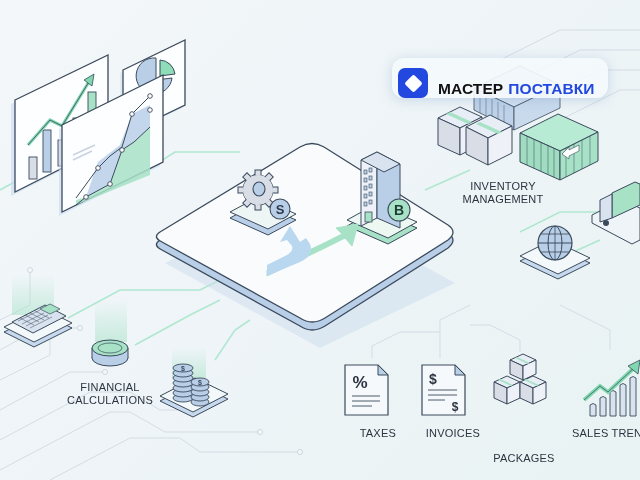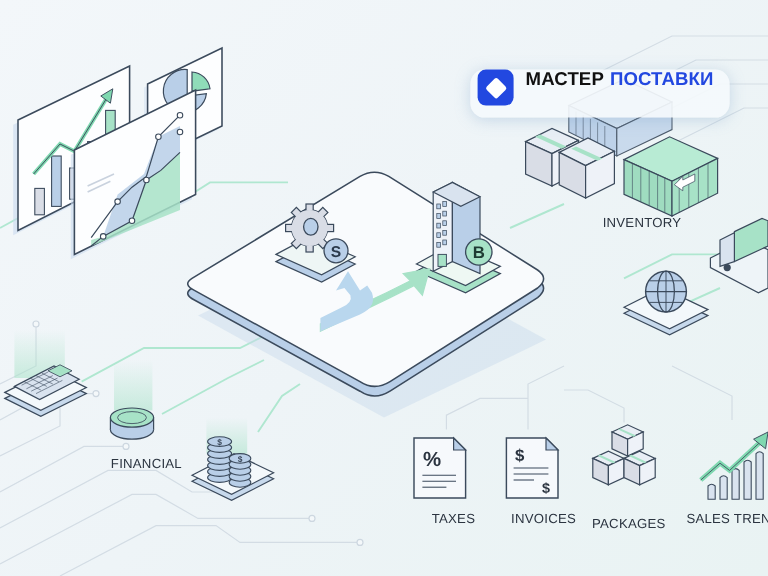--- a/index.html
+++ b/index.html
@@ -11,21 +11,21 @@
   .layer { position: absolute; left: 0; top: 0; width: 640px; height: 480px; }
   .label {
     position: absolute; font-family: "Liberation Sans", sans-serif;
     font-size: 11px; color: #2b3440; text-align: center; letter-spacing: 0.2px;
     line-height: 13px; text-transform: uppercase;
   }
   .brand {
     position: absolute; left: 392px; top: 58px; width: 216px; height: 40px;
     background: rgba(244,248,252,0.92); border-radius: 12px;
     box-shadow: 0 2px 12px rgba(120,160,200,0.35);
-    display: flex; align-items: flex-start;
+    display: flex; align-items: flex-end;
   }
   .brand-logo {
     width: 30px; height: 30px; margin-left: 6px; background: #2248e0; border-radius: 7px;
     display: flex; align-items: center; justify-content: center;
   }
   .brand-logo i {
     display: block; width: 13px; height: 13px; background: #fff; transform: rotate(45deg); border-radius: 2px;
   }
   .brand-text { margin-left: 10px; font-weight: bold; font-size: 15.5px; letter-spacing: 0.1px; }
   .brand-a { color: #111; }
@@ -348,22 +348,24 @@
 
 <div class="brand">
   <div class="brand-logo">
       <i></i>
     </div>
   <div class="brand-text">
     <span class="brand-a">МАСТЕР</span><span class="brand-b">ПОСТАВКИ</span>
   </div>
 </div>
 
-<div class="label" style="left:480px; top:180px; width:110px;">
+<div class="label" style="left:448px; top:180px; width:110px;">
   <div>INVENTORY</div>
+  <div>MANAGEMENT</div>
 </div>
-<div class="label" style="left:72px; top:381px; width:100px;">
+<div class="label" style="left:60px; top:381px; width:100px;">
   <div>FINANCIAL</div>
+  <div>CALCULATIONS</div>
 </div>
 <div class="label" style="left:336px; top:427px; width:60px;text-align:right;">TAXES</div>
 <div class="label" style="left:410px; top:427px; width:70px;text-align:right;">INVOICES</div>
-<div class="label" style="left:488px; top:431px; width:72px;">PACKAGES</div>
+<div class="label" style="left:488px; top:452px; width:72px;">PACKAGES</div>
 <div class="label" style="left:572px; top:427px; width:100px; text-align:left;">SALES TRENDS</div>
 
 </body></html>

